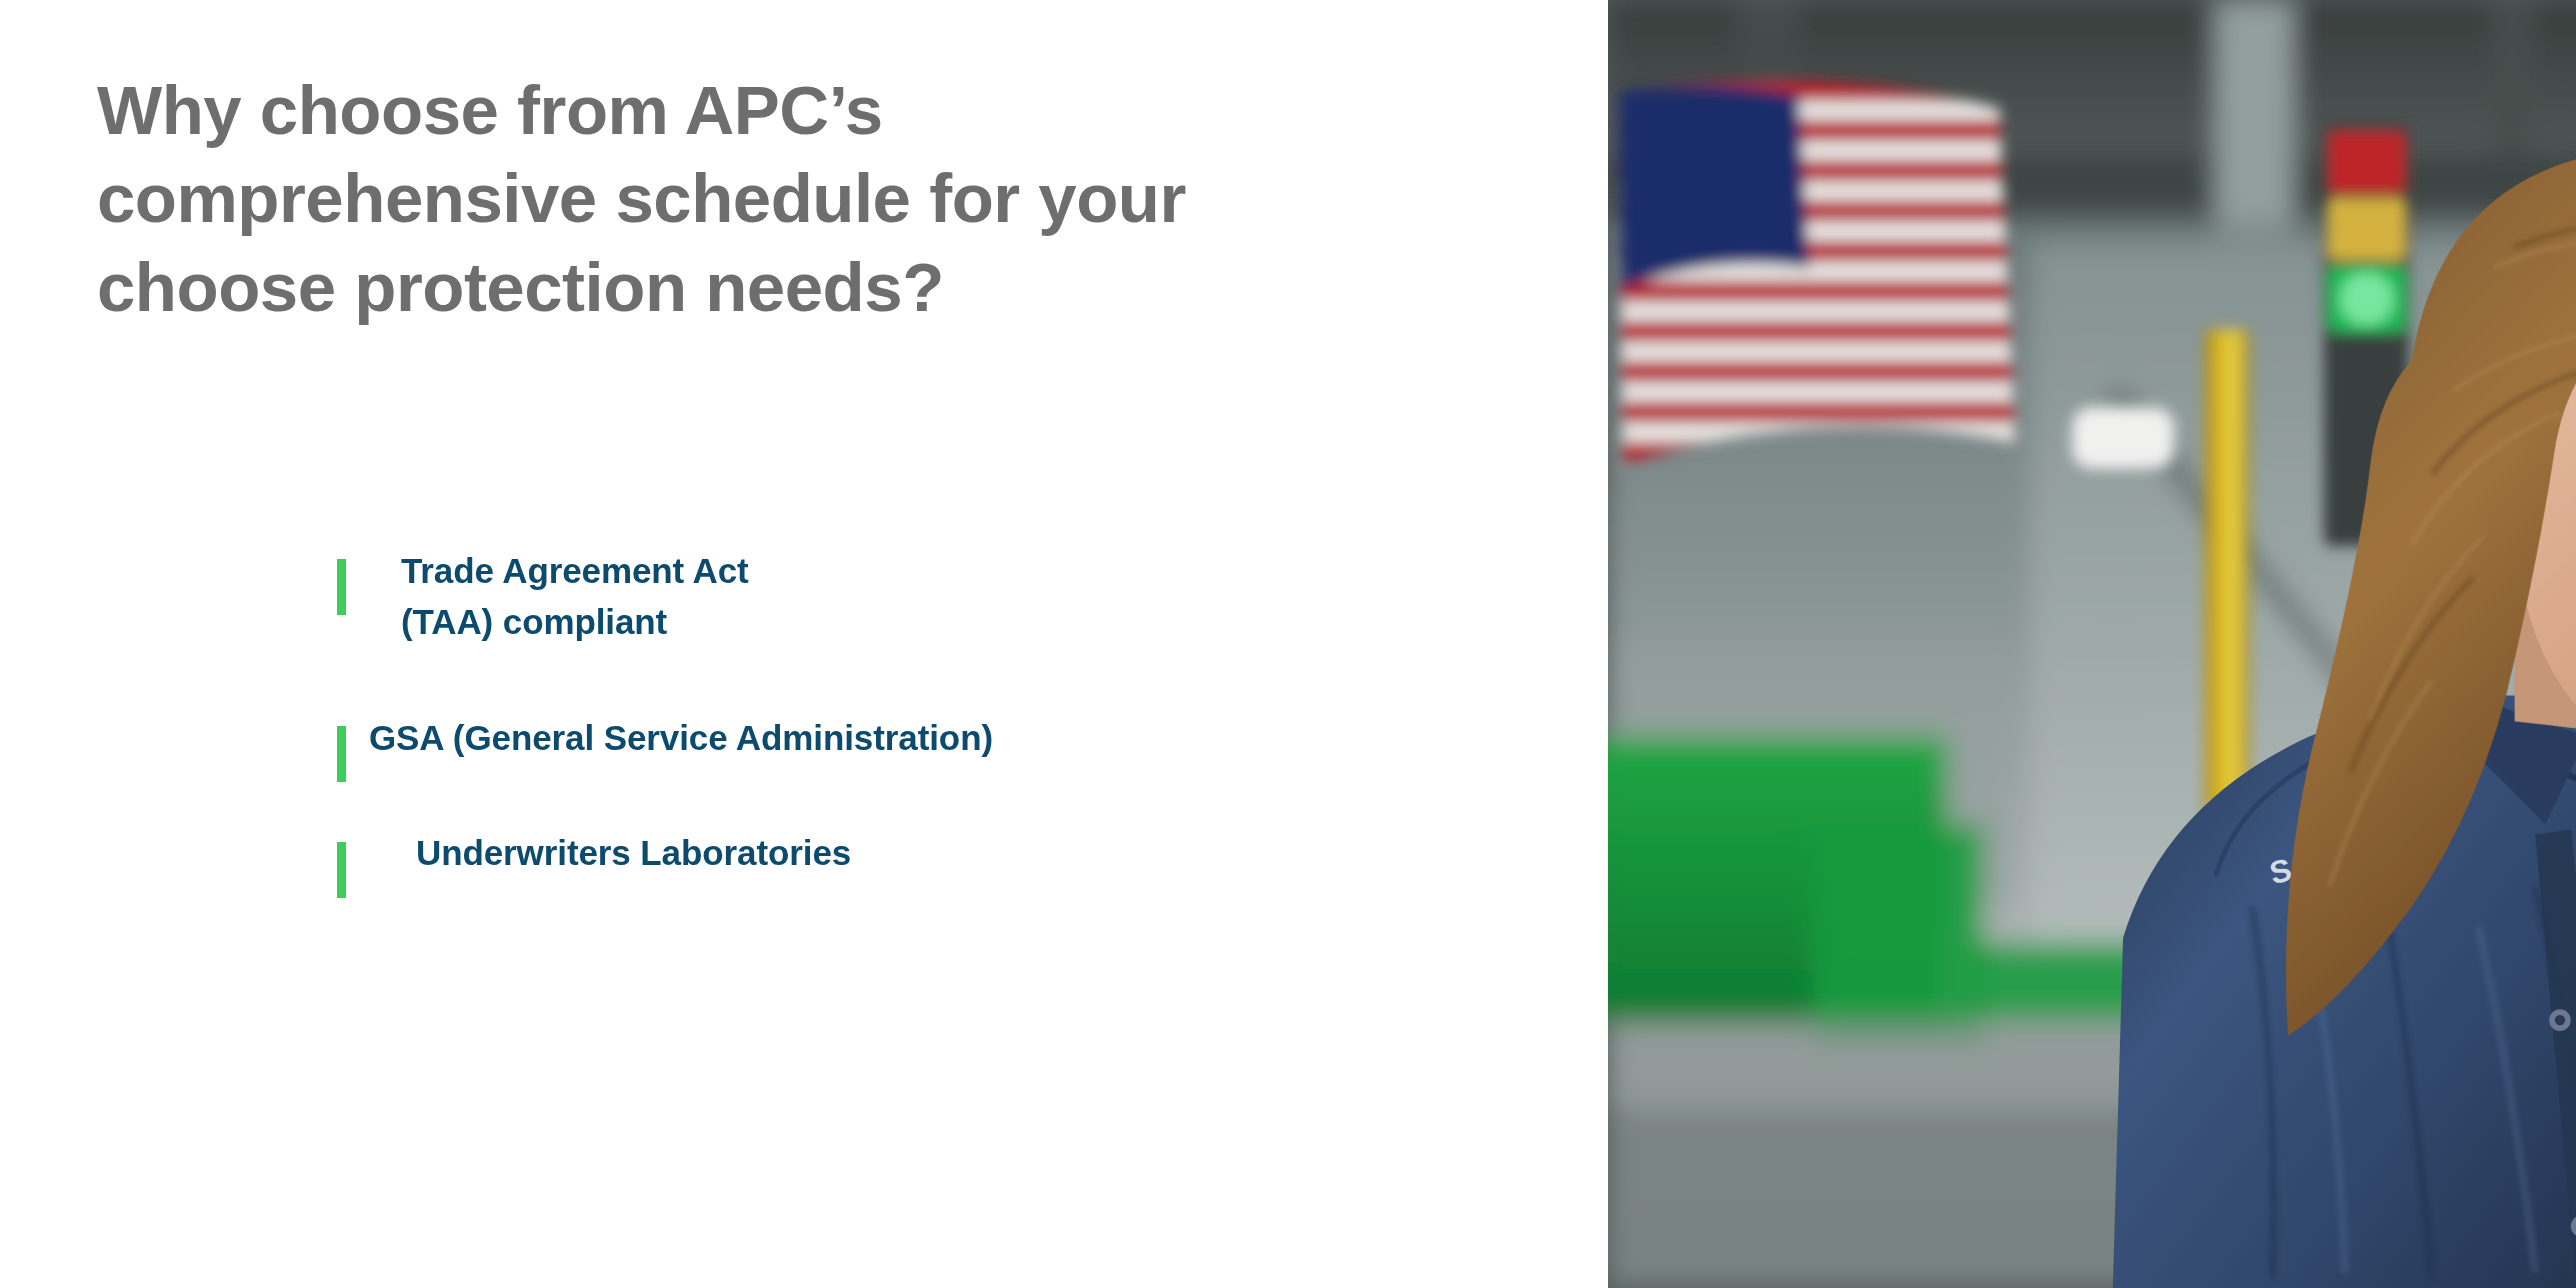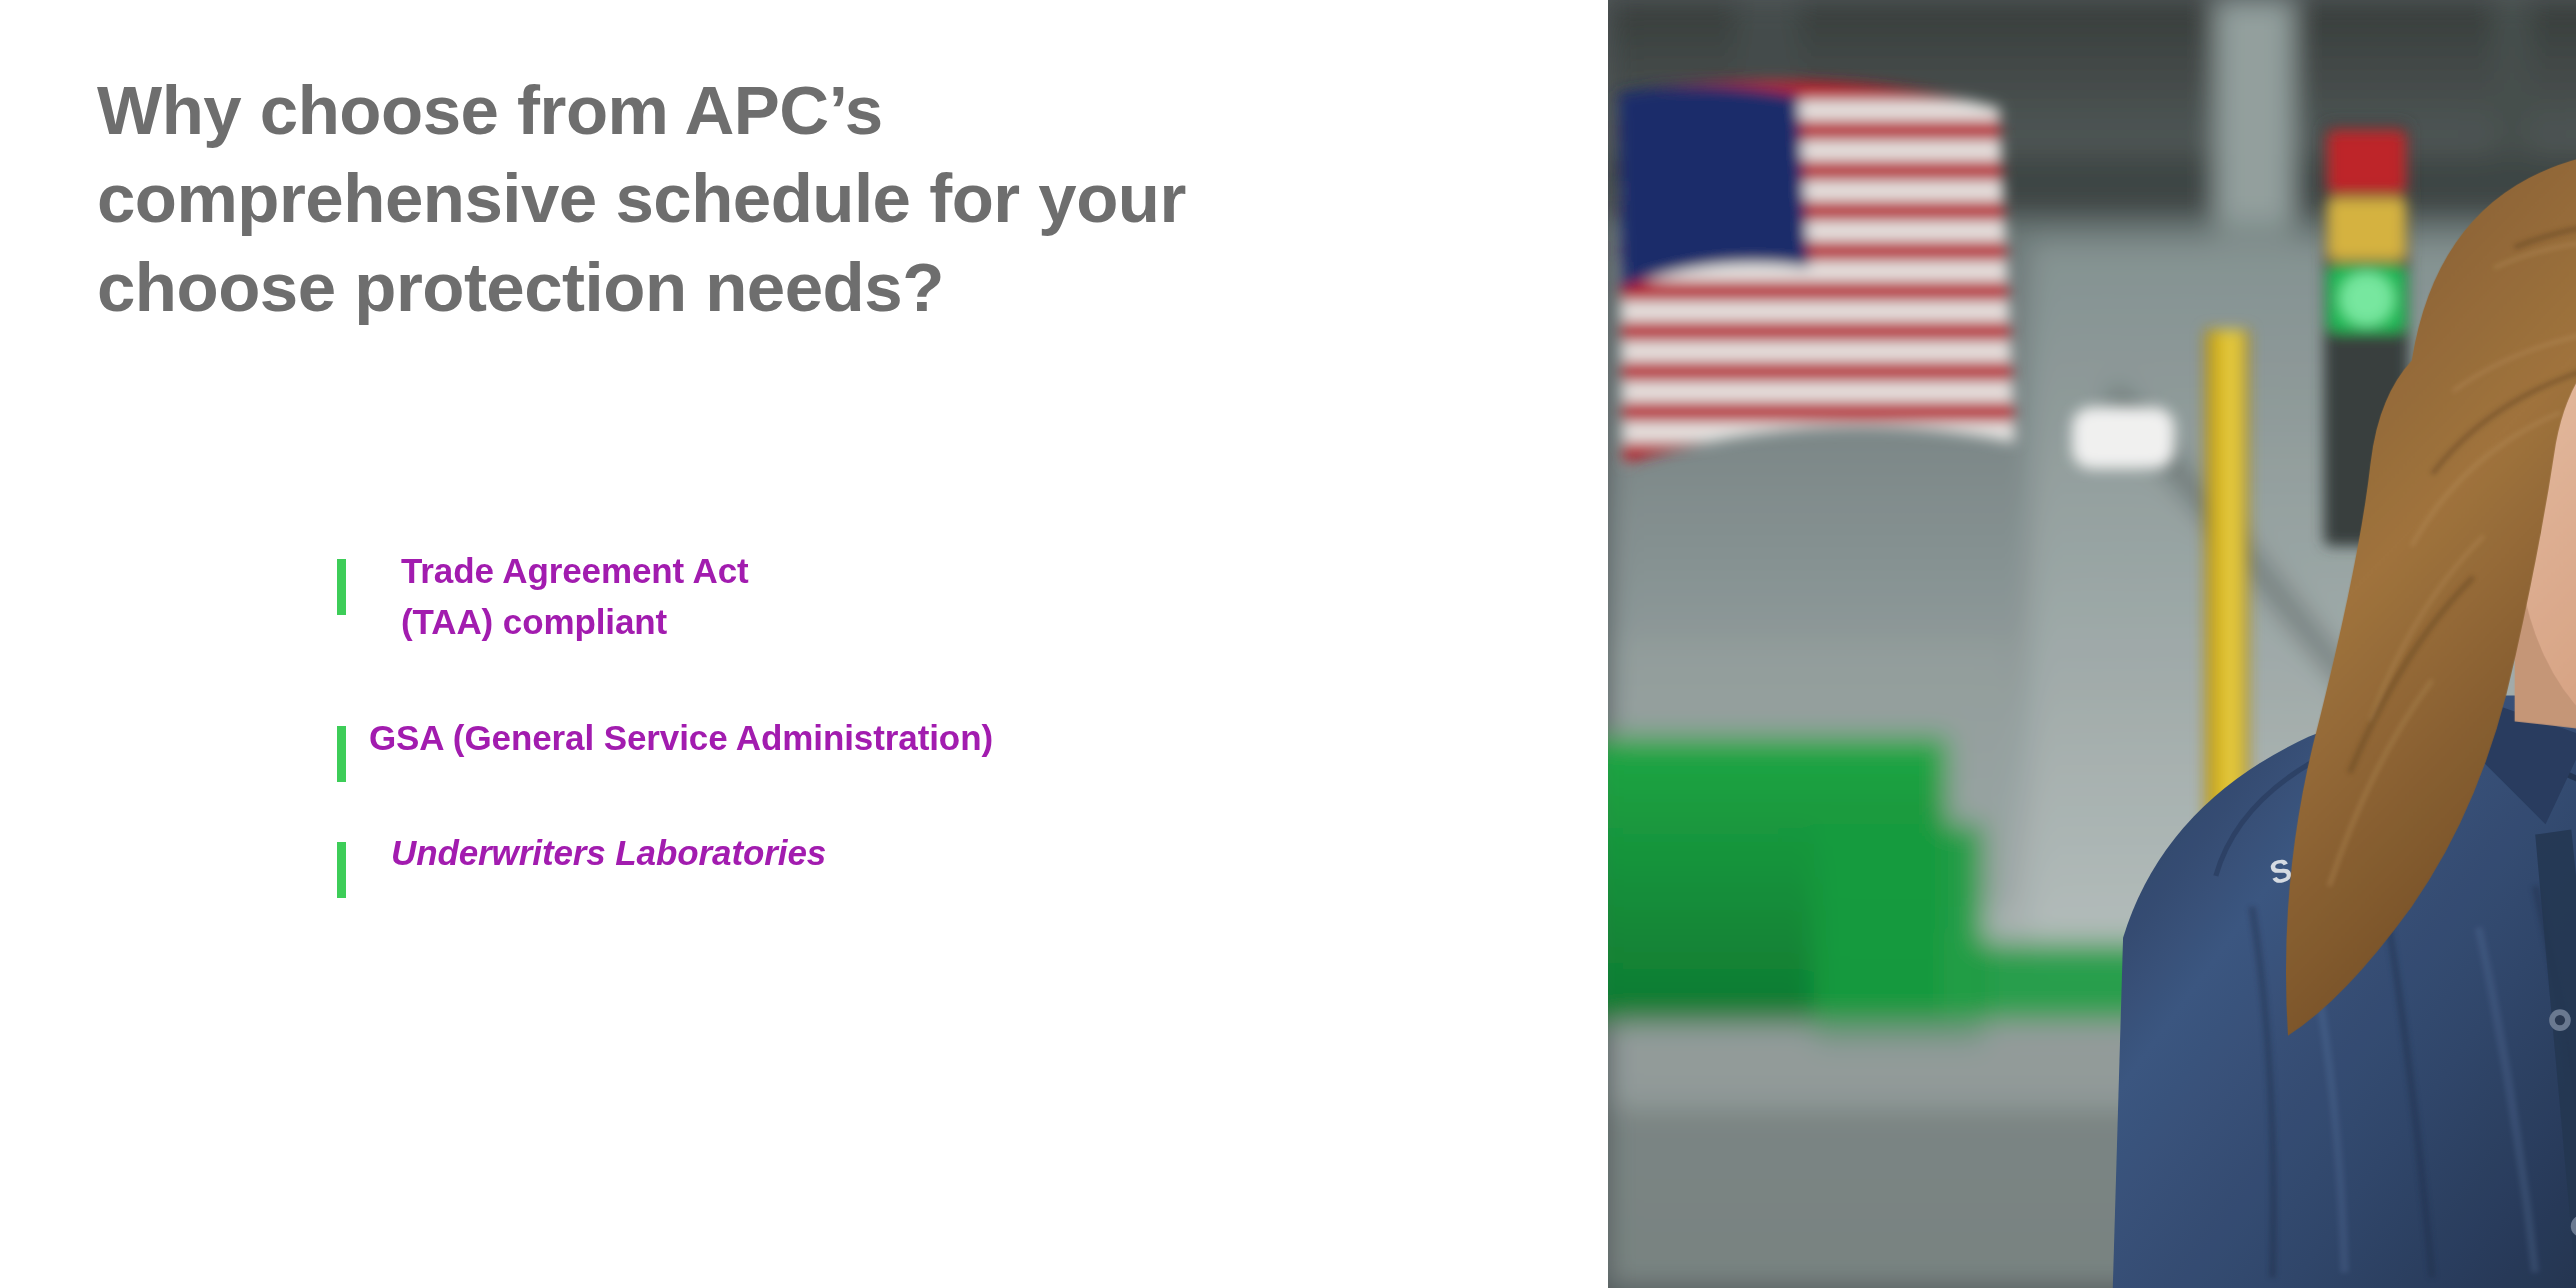--- a/index.html
+++ b/index.html
@@ -22,25 +22,25 @@
 
   .bullets{position:absolute;left:337px;top:546px;width:1185px;}
   .bullet{position:relative;display:block;}
   .bullet + .bullet{margin-top:65px;}
   .bar{
     position:absolute;left:0;top:13.4px;width:8.8px;height:56px;
     background:#3dcd58;
   }
   .bullet-text{
     display:block;font-size:35px;font-weight:bold;line-height:1.45;
-    color:#a21caf;letter-spacing:-0.1px;
+    color:#0c4a6e;letter-spacing:-0.1px;
   }
   .b1 .bullet-text{padding-left:64px;}
   .b2 .bullet-text{padding-left:32px;}
-  .b3 .bullet-text{padding-left:54px;font-style:italic;}
+  .b3 .bullet-text{padding-left:79px;}
   .bullet-text span{display:block;}
 
   
   .photo{
     position:absolute;left:1608px;top:0;width:1534px;height:1288px;
     overflow:hidden;background:#555d5e;
   }
   .photo svg{display:block;width:100%;height:100%;}
 </style>
 </head>

